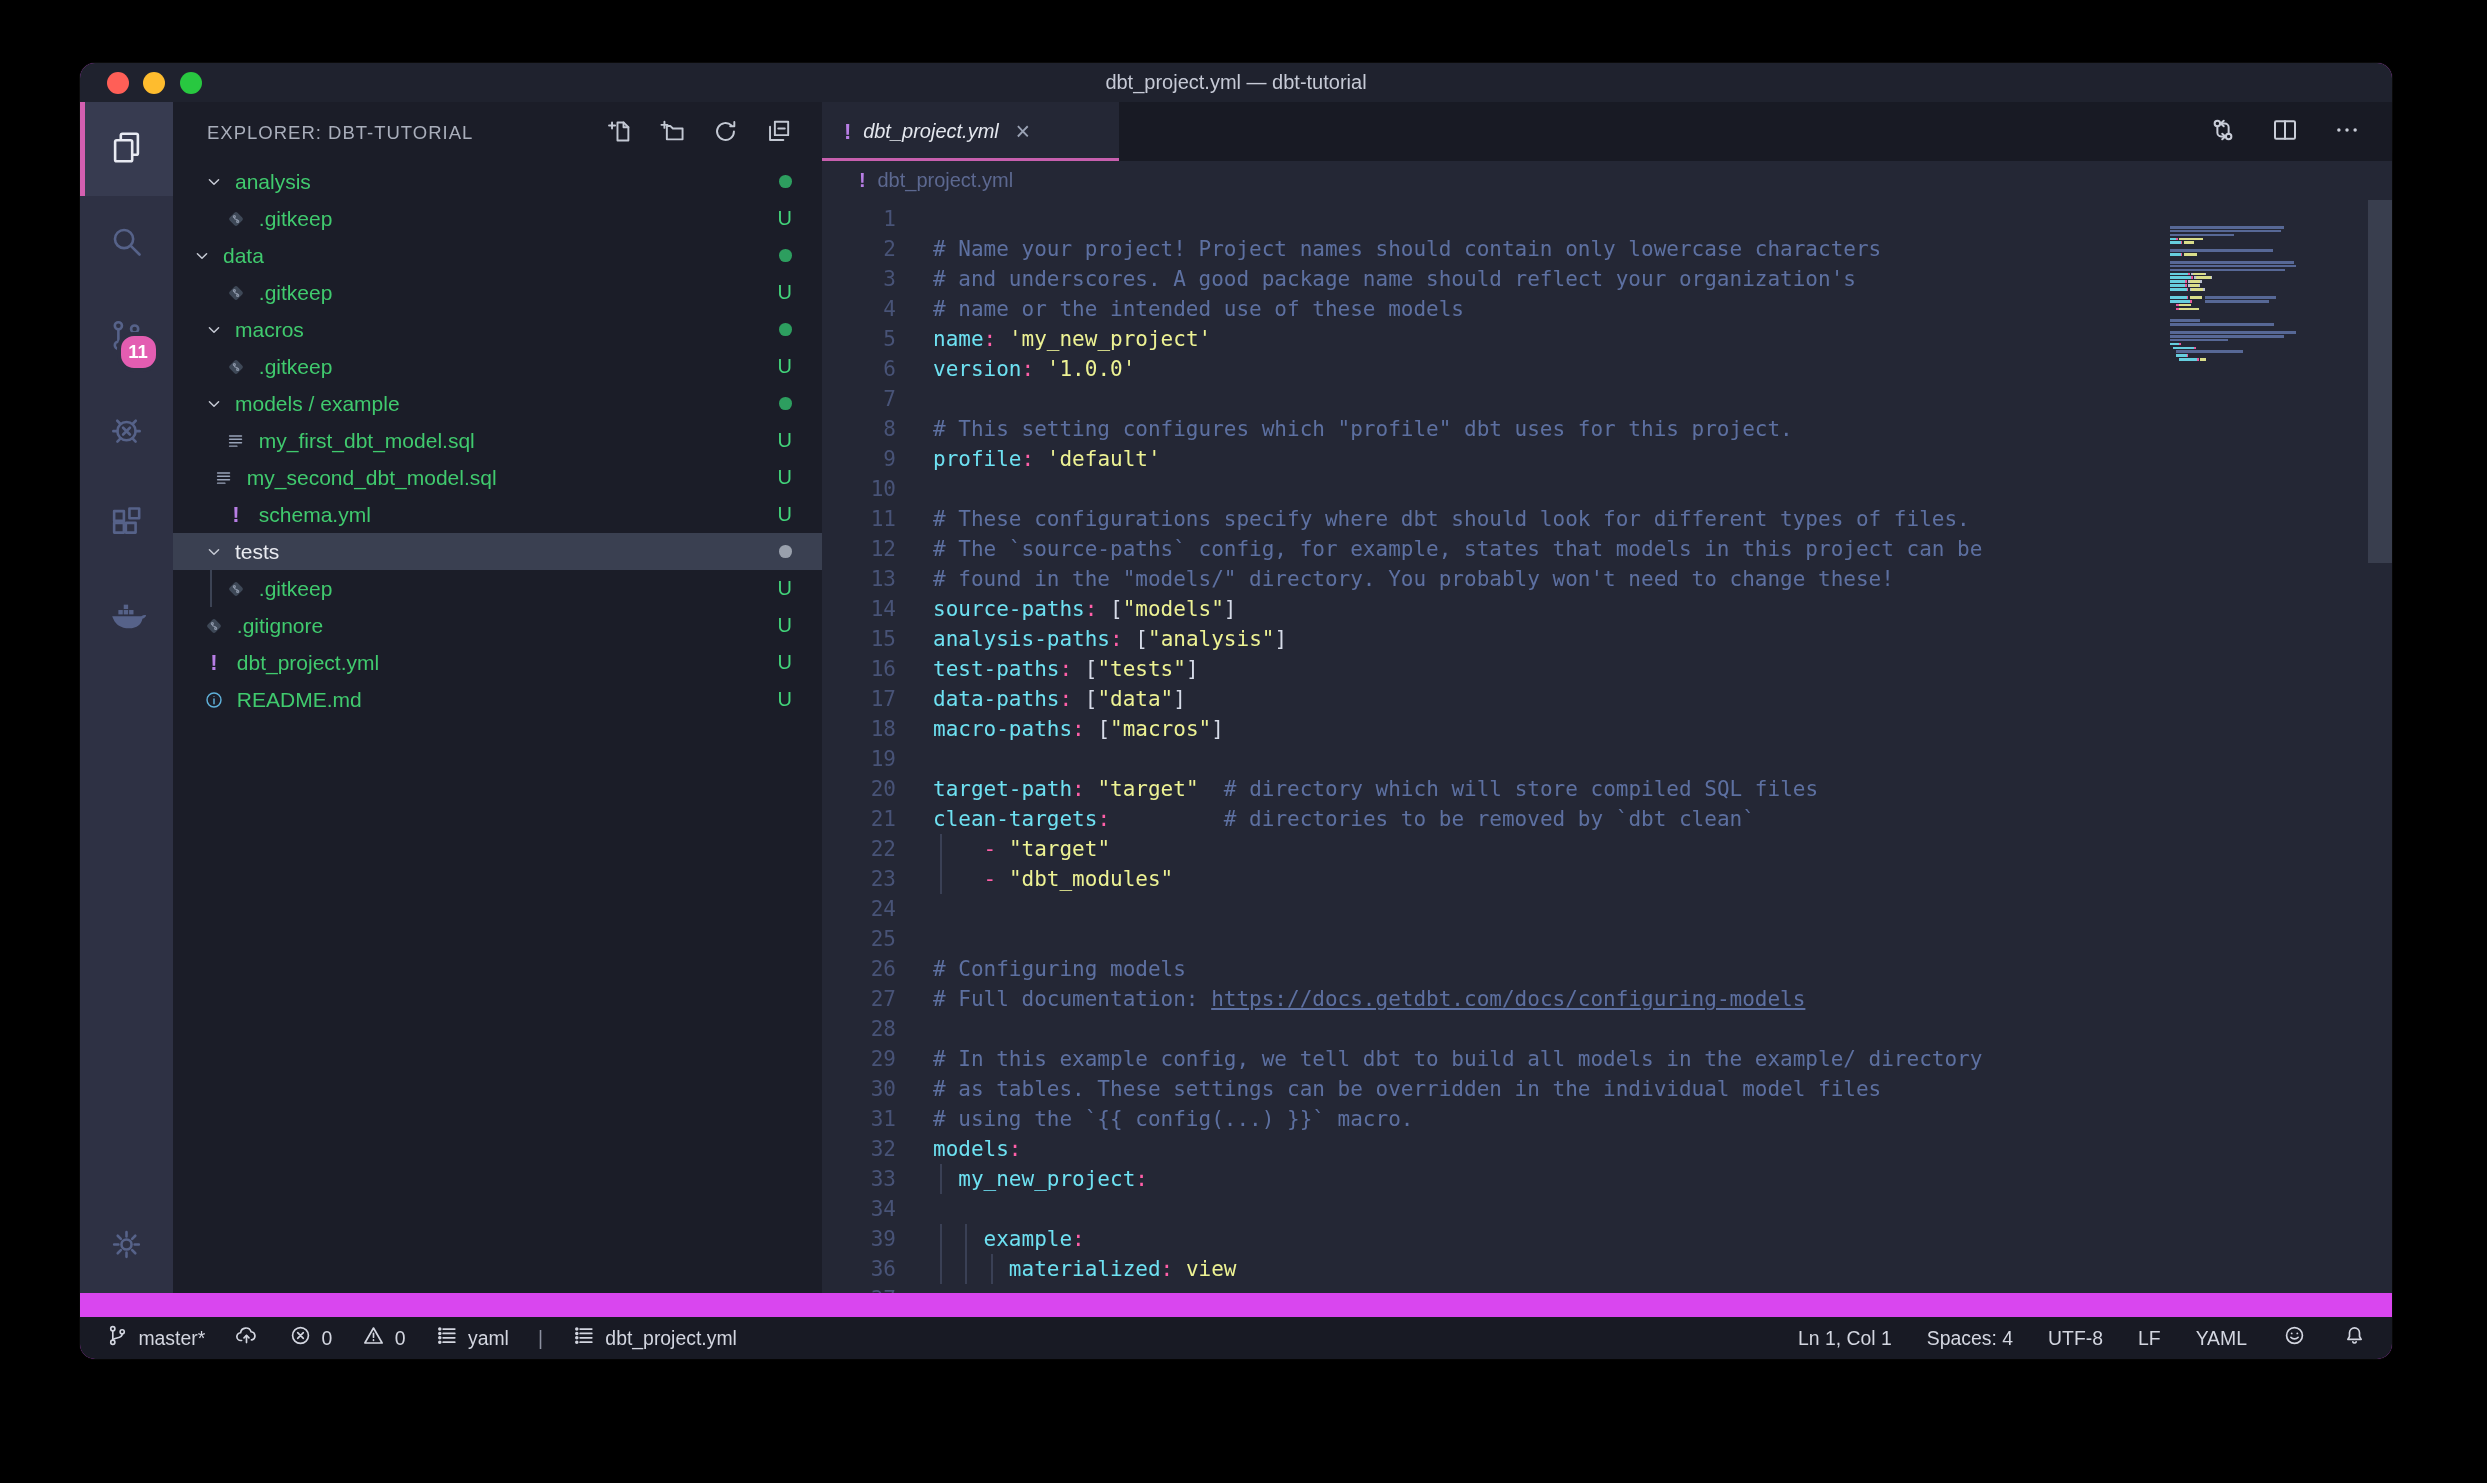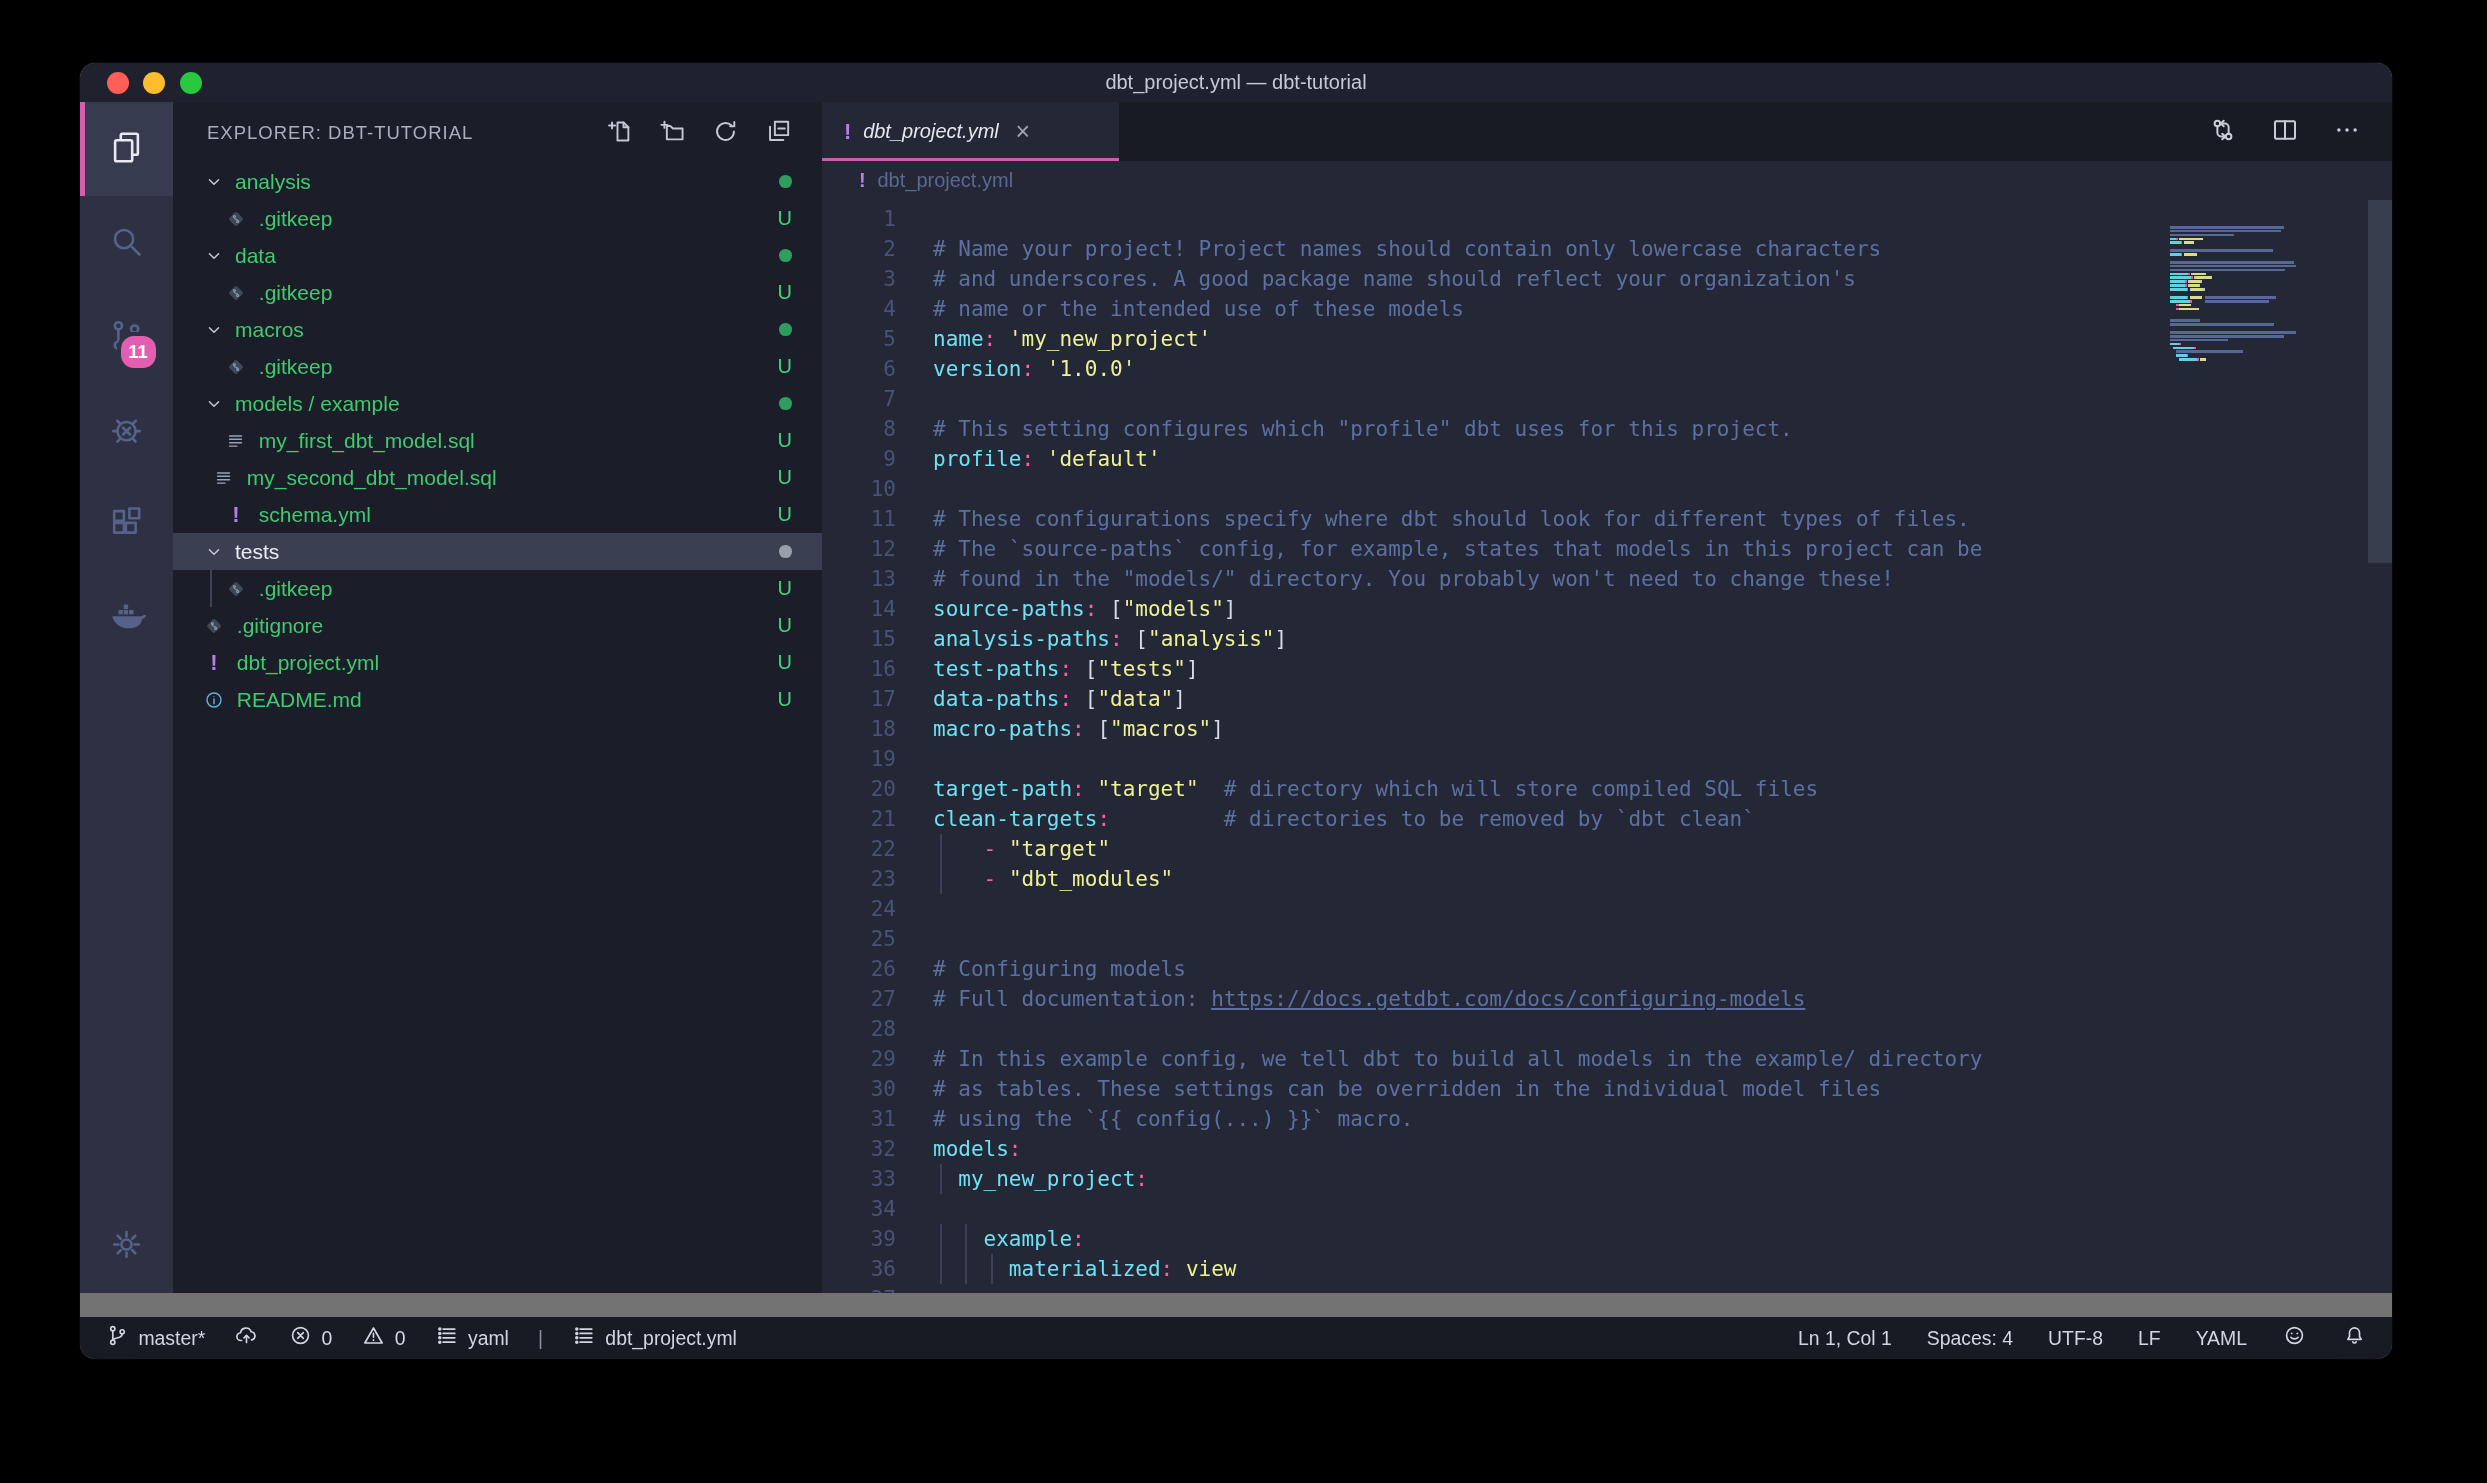--- a/index.html
+++ b/index.html
@@ -1,18 +1,18 @@
 <!DOCTYPE html>
 <html style="font-size:13.5px"><head>
 <meta charset="utf-8">
 <style>
   html,body{margin:0;padding:0;background:#000;}
   body{width:2487px;height:1484px;position:relative;font-family:"Liberation Sans",sans-serif;-webkit-font-smoothing:antialiased;}
   .window{position:absolute;left:80px;top:63px;width:2312px;height:1296px;border-radius:15px;overflow:hidden;
-    background:#737373;box-shadow:0 25px 76px rgba(0,0,0,.9),0 0 0 0.8px rgba(255,255,255,.07);display:flex;flex-direction:column;}
+    background:#d946ef;box-shadow:0 25px 76px rgba(0,0,0,.9),0 0 0 0.8px rgba(255,255,255,.07);display:flex;flex-direction:column;}
   
   .titlebar{height:39px;background:#1f222e;position:relative;flex:0 0 auto;display:flex;align-items:center;justify-content:center;}
   .lights{position:absolute;left:27px;top:0;height:100%;display:flex;align-items:center;gap:14.3px;}
   .light{width:22px;height:22px;border-radius:50%;}
   .title{font-size:20px;color:#c6cad6;}
   
   .main{flex:1 1 auto;display:flex;min-height:0;}
   
   .activitybar{width:93px;background:#2e3144;display:flex;flex-direction:column;flex:0 0 auto;}
   .act-item{height:94px;display:flex;align-items:center;justify-content:center;color:#566289;position:relative;border-left:5px solid transparent;border-right:5px solid transparent;}
@@ -188,21 +188,21 @@
                 <g stroke="#8b95a7" stroke-width="1.3">
                   <circle cx="10.2" cy="9.4" r="1.1"></circle>
                   <circle cx="13.8" cy="14.6" r="1.1"></circle>
                   <path d="M10.2 10.5 c0 2.4 3.6 1.7 3.6 3"></path>
                 </g>
               </svg>
             </span>
             <span class="lbl">.gitkeep</span>
             <span class="badge">U</span>
           </div>
-          <div class="row" style="padding-left: 30px; justify-content: space-between;">
+          <div class="row" style="padding-left: 18px; justify-content: space-between;">
             <span class="chev">
               <svg viewBox="0 0 24 24" fill="none" stroke="currentColor" stroke-width="1.6" stroke-linecap="round" stroke-linejoin="round">
                 <path d="M7 9.5 l5 5 5-5"></path>
               </svg>
             </span>
             <span class="lbl">data</span>
             <span class="dot"></span>
           </div>
           <div class="row" style="padding-left: 52px;">
             <span class="ficon icn-git-icon">

